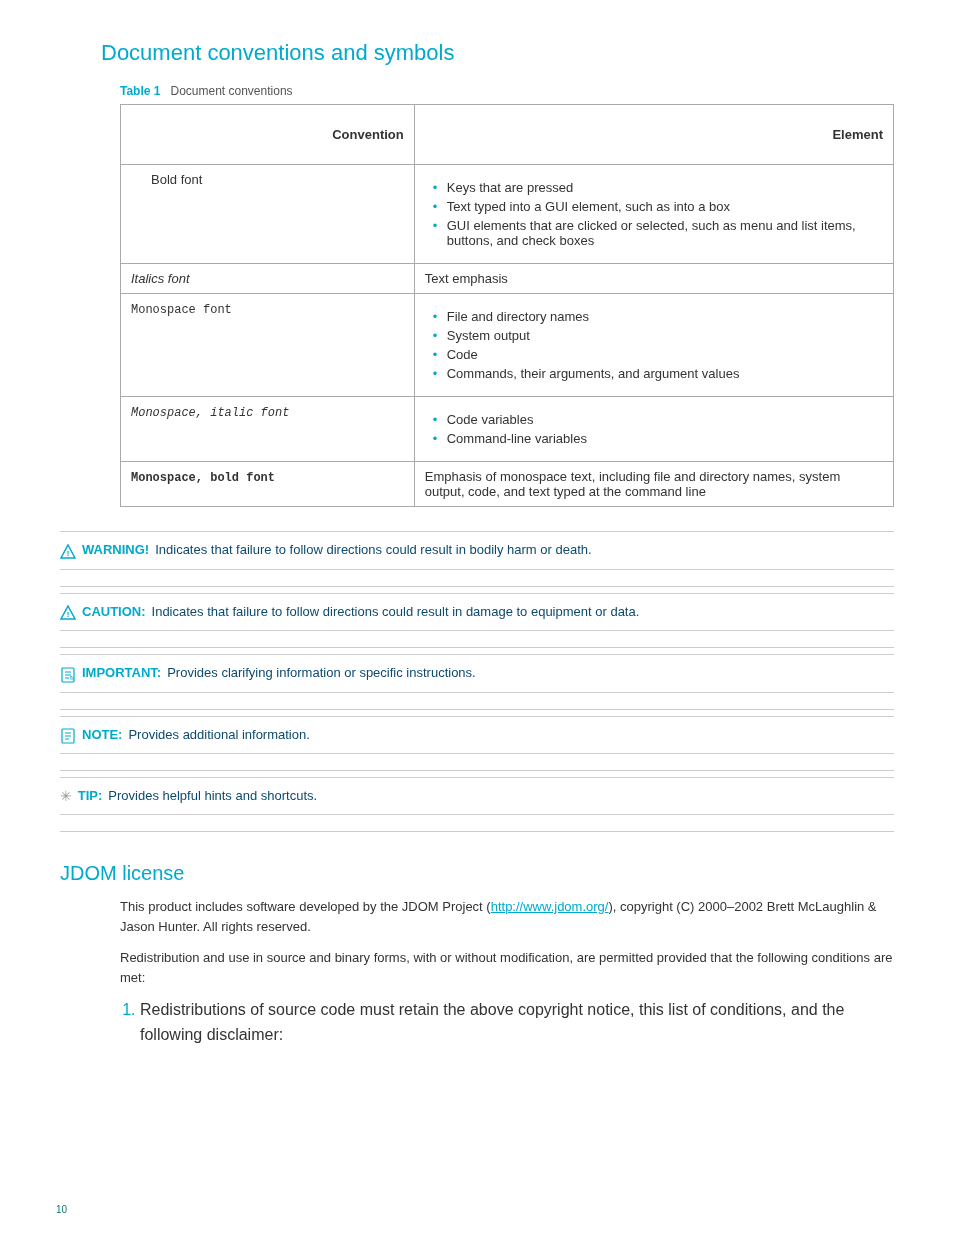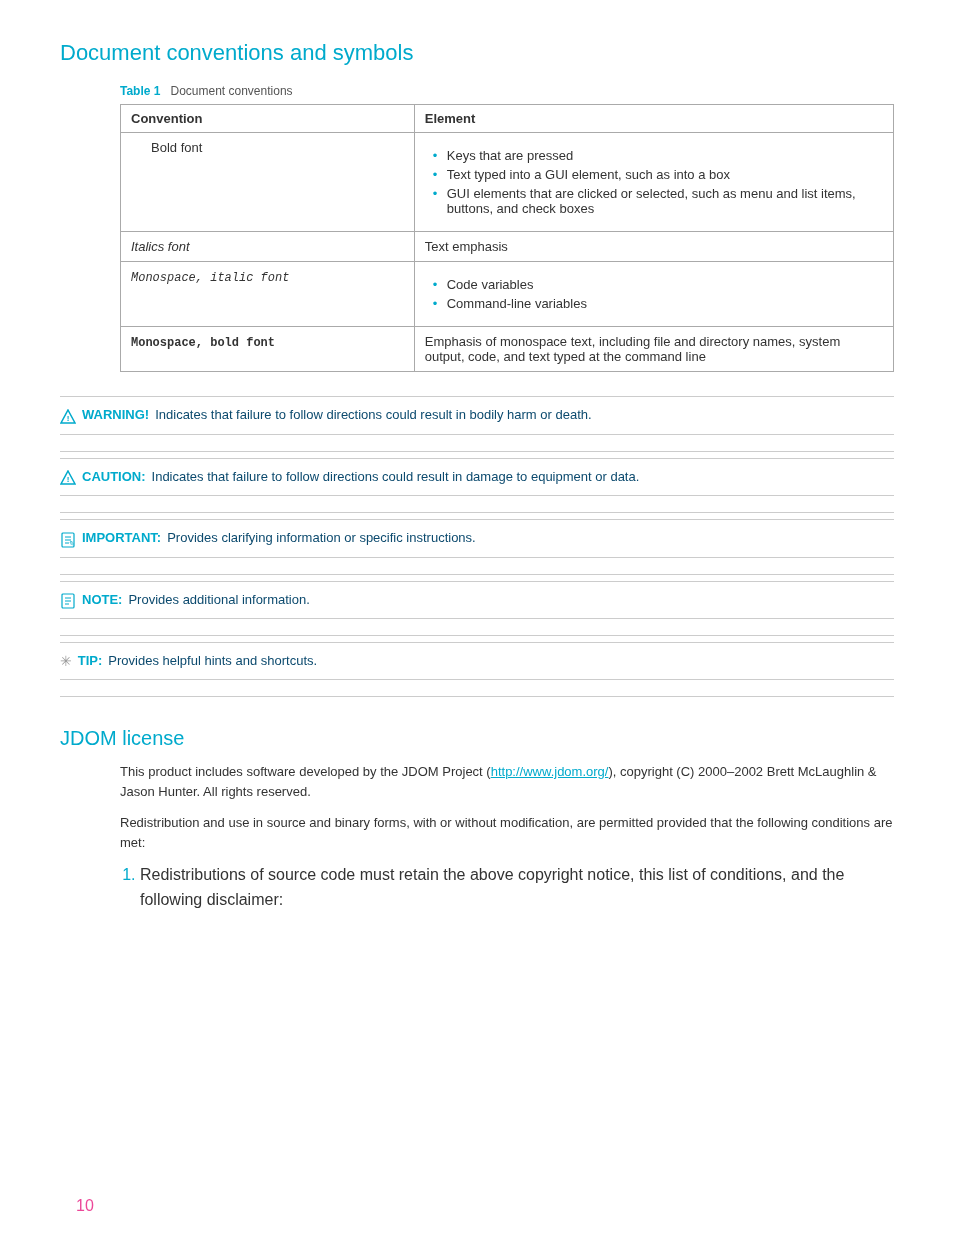--- a/index.html
+++ b/index.html
@@ -9,20 +9,21 @@
       color: #333;
       background: #fff;
       padding: 40px 60px 40px 60px;
       max-width: 954px;
     }
     h1.page-title {
       color: #00aacc;
       font-size: 22px;
       font-weight: normal;
       margin-bottom: 18px;
+      margin-left: 41px;
     }
     h2.section-title {
       color: #00aacc;
       font-size: 20px;
       font-weight: normal;
       margin-top: 30px;
       margin-bottom: 12px;
     }
     .table-caption {
       font-size: 12px;
@@ -37,22 +38,22 @@
     .conventions-table {
       width: 100%;
       border-collapse: collapse;
       margin-left: 60px;
       width: calc(100% - 60px);
       margin-bottom: 24px;
     }
     .conventions-table th {
       background: #fff;
       border: 1px solid #aaa;
-      padding: 6px 10px;
-      text-align: left;
+      padding: 22px 10px;
+      text-align: right;
       font-weight: bold;
       font-size: 13px;
     }
     .conventions-table td {
       border: 1px solid #aaa;
       padding: 7px 10px;
       vertical-align: top;
       font-size: 13px;
     }
     .conventions-table td:first-child {
@@ -142,23 +143,23 @@
       line-height: 1.55;
       margin-bottom: 6px;
       color: #333;
     }
     .ordered-list li::marker {
       color: #00aacc;
     }
     .page-number {
       position: fixed;
       bottom: 20px;
-      left: 76px;
-      font-size: 16px;
-      color: #ec4899;
+      left: 56px;
+      font-size: 10px;
+      color: #0f766e;
     }
     .notice-separator {
       border: none;
       border-top: 1px solid #ccc;
       margin: 0;
     }
   </style>
 </head>
 <body>
 
@@ -195,20 +196,33 @@
 
     <tr>
       <td>
         <span class="italic-convention">Italics font</span>
       </td>
       <td>
         <span>Text emphasis</span>
       </td>
     </tr>
 
+    <tr>
+      <td>
+        <span class="mono-convention">Monospace font</span>
+      </td>
+      <td>
+        <ul class="bullet-list">
+          <li>File and directory names</li>
+          <li>System output</li>
+          <li>Code</li>
+          <li>Commands, their arguments, and argument values</li>
+        </ul>
+      </td>
+    </tr>
 
     <tr>
       <td>
         <span class="mono-italic-convention">Monospace, italic font</span>
       </td>
       <td>
         <ul class="bullet-list">
           <li>Code variables</li>
           <li>Command-line variables</li>
         </ul>

